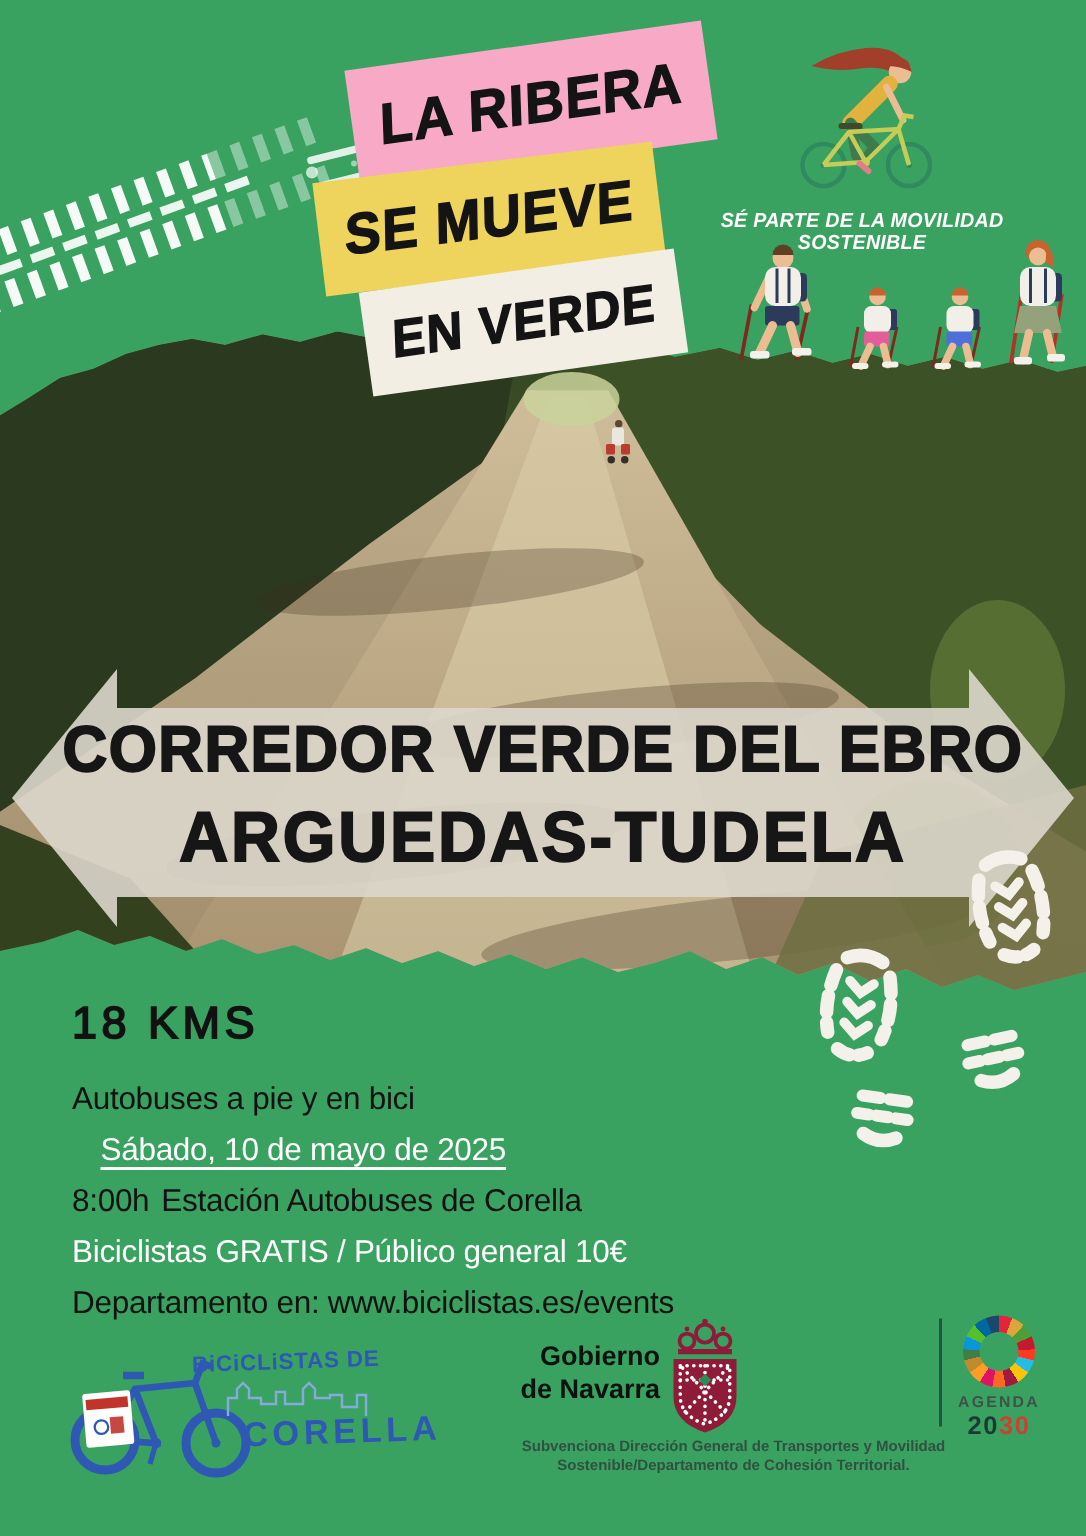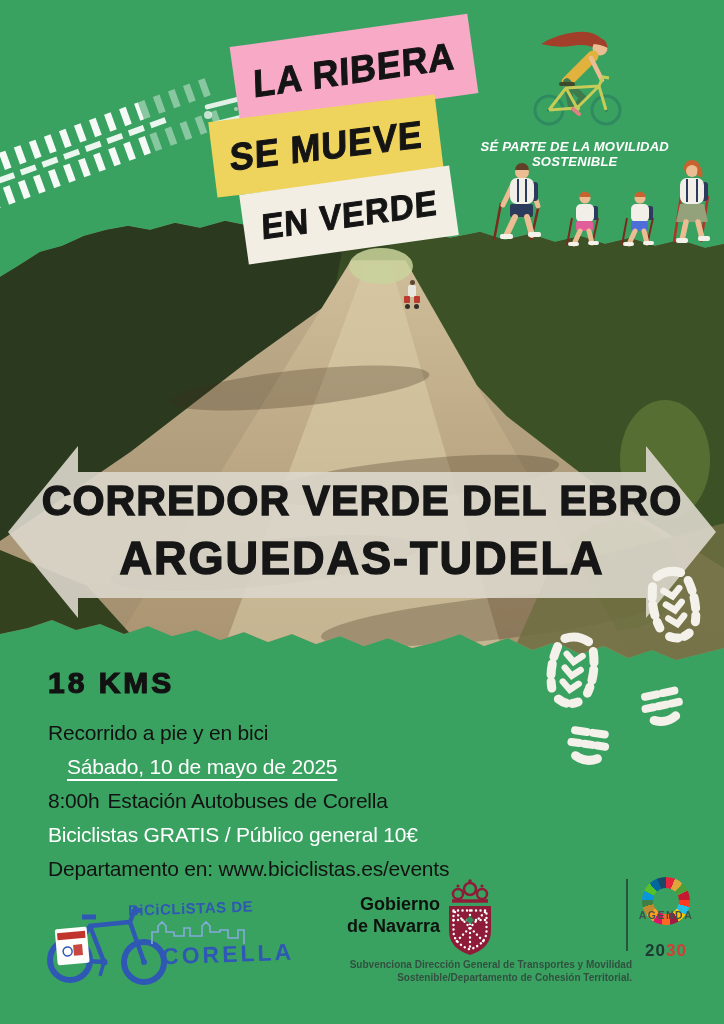--- a/index.html
+++ b/index.html
@@ -59,46 +59,46 @@
 
   
   .arrow-svg{left:0;top:440px;}
   .arrow-line{position:absolute;left:0;width:724px;text-align:center;color:#161616;font-weight:bold;
       -webkit-text-stroke:1.4px #161616;transform:scaleX(.96);}
   .al1{top:476px;font-size:43px;letter-spacing:1px;}
   .al2{top:530px;font-size:47px;letter-spacing:2px;}
 
   
   .details{left:48px;top:666px;color:#121212;}
-  .dist{font-size:30px;font-weight:bold;letter-spacing:3px;-webkit-text-stroke:1.2px #121212;margin-bottom:16px;}
+  .dist{font-size:30px;font-weight:normal;letter-spacing:3px;-webkit-text-stroke:1.2px #121212;margin-bottom:16px;}
   .dline{font-size:21px;line-height:34px;letter-spacing:-.2px;}
   .white{color:#ffffff;}
   .under{text-decoration:underline;text-decoration-thickness:2px;text-underline-offset:5px;margin-left:19px;}
   .bold{font-weight:normal;}
   .ml{margin-left:8px;}
 
   
   .club-line1{left:128px;top:899px;width:160px;color:#2f58b5;font-weight:bold;font-size:15px;
       letter-spacing:.5px;transform:rotate(-2deg);}
   .club-line2{left:162px;top:941px;color:#2f58b5;font-weight:bold;font-size:23px;
       letter-spacing:3px;transform:rotate(-2deg);}
   .gov{top:893px;font-size:18px;font-weight:bold;line-height:22px;color:#0d120e;}
   .gov-es{left:326px;width:114px;text-align:right;}
   .gov-eu{left:500px;width:120px;text-align:left;}
-  .fineprint{left:312px;top:958px;width:320px;text-align:right;font-size:10px;line-height:13px;
+  .fineprint{left:329px;top:958px;width:320px;text-align:center;font-size:10px;line-height:13px;
       color:#31503f;font-weight:bold;}
   .divider{left:626px;top:879px;width:2px;height:72px;background:#1f4433;opacity:.8;}
   .agenda-ring{left:642px;top:877px;width:48px;height:48px;border-radius:50%;
       background:conic-gradient(#e5243b 0% 6%,#dda63a 6% 12%,#4c9f38 12% 18%,#c5192d 18% 24%,
       #ff3a21 24% 29%,#26bde2 29% 35%,#fcc30b 35% 41%,#a21942 41% 47%,#fd6925 47% 53%,
       #dd1367 53% 59%,#fd9d24 59% 65%,#bf8b2e 65% 71%,#3f7e44 71% 76%,#0a97d9 76% 82%,
       #56c02b 82% 88%,#00689d 88% 94%,#19486a 94% 100%);
       display:flex;align-items:center;justify-content:center;}
   .agenda-hole{width:26px;height:26px;border-radius:50%;background:#3aa261;}
-  .agenda-label{left:628px;top:909px;width:76px;text-align:center;font-size:10.5px;
+  .agenda-label{left:628px;top:929px;width:76px;text-align:center;font-size:10.5px;
       letter-spacing:1.5px;color:#3e5348;font-weight:bold;}
   .agenda-year{left:628px;top:941px;width:76px;text-align:center;font-size:17px;font-weight:bold;letter-spacing:1px;}
   .y20{color:#1c3a31;} .y30{color:#cf3f34;}
 </style>
 </head>
 <body>
 
 <div class="poster">
 
   <svg class="abs" style="left:-20px;top:75px;" width="280" height="170">
@@ -261,21 +261,21 @@
       <g transform="translate(104,128) rotate(-12)">
         <path d="M10,6 H40" stroke-width="8" stroke-dasharray="12 6"></path>
         <path d="M8,18 H42" stroke-width="8" stroke-dasharray="8 5"></path>
         <path d="M14,31 Q25,37 36,31" stroke-width="9"></path>
       </g>
     </g>
   </svg>
 
   <div class="abs details">
     <div class="dist">18 KMS</div>
-    <div class="dline">Recorrido a pie y en bici</div>
+    <div class="dline">Autobuses a pie y en bici</div>
     <div class="dline white under">Sábado, 10 de mayo de 2025</div>
     <div class="dline"><span class="bold">8:00h</span><span class="ml">Estación Autobuses de Corella</span></div>
     <div class="dline white">Biciclistas GRATIS / Público general 10€</div>
     <div class="dline">Departamento en: www.biciclistas.es/events</div>
   </div>
 
   <svg class="abs" style="left:42px;top:896px;" width="135" height="95">
     <g fill="none" stroke="#2f58b5">
       <circle cx="28" cy="64" r="20" stroke-width="6"></circle>
       <circle cx="102" cy="66" r="20" stroke-width="6"></circle>

